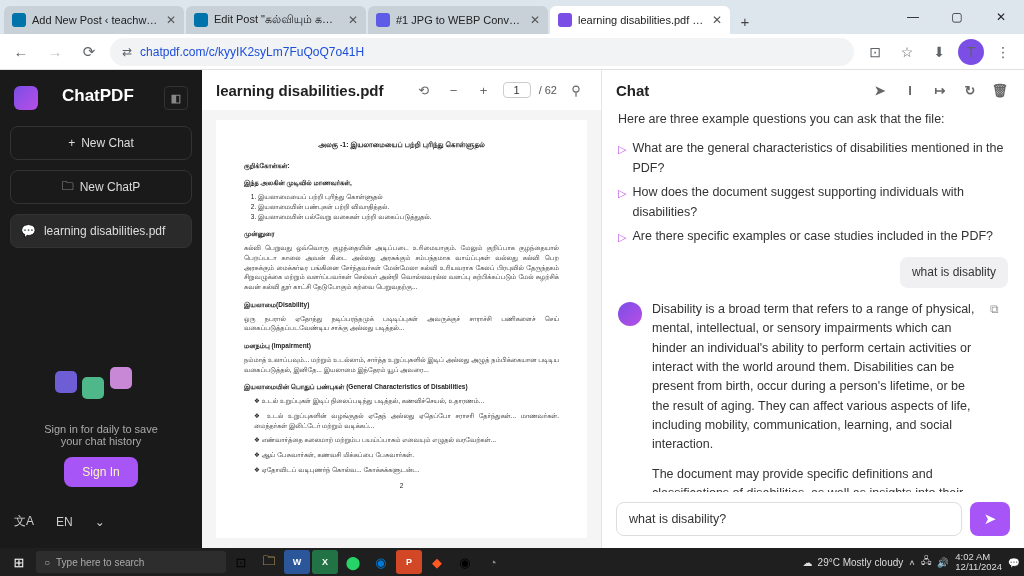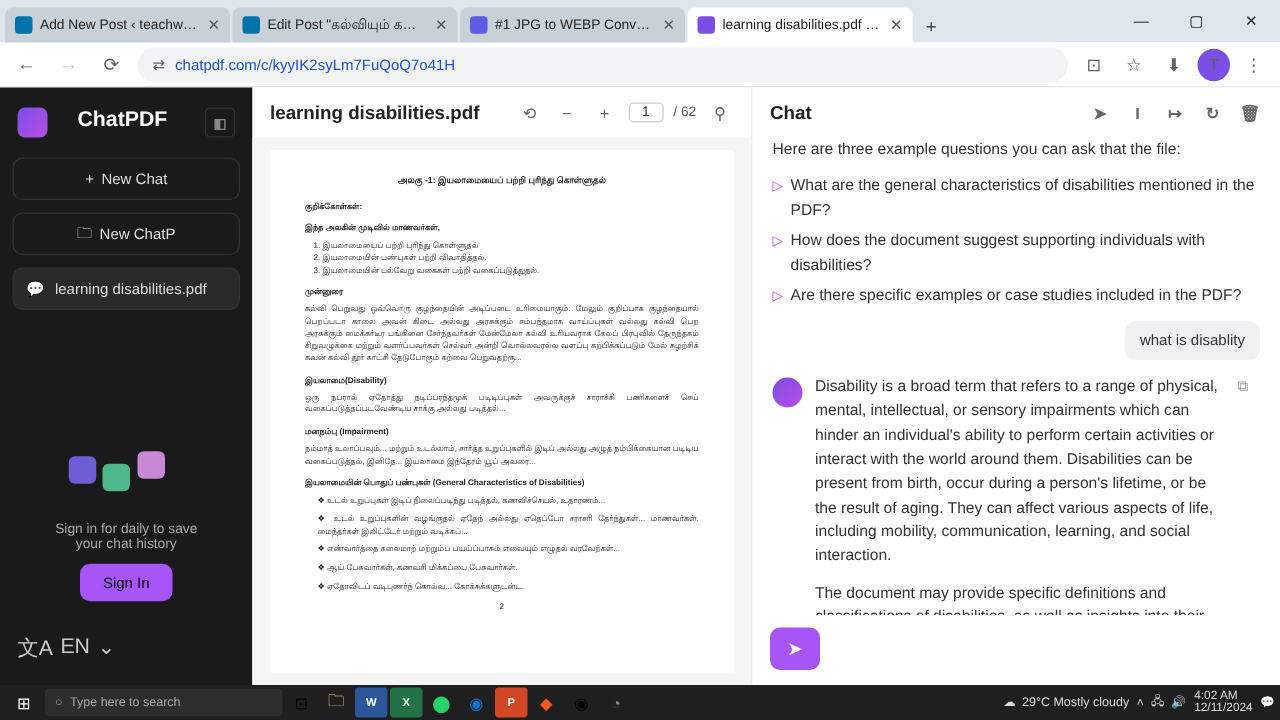--- a/index.html
+++ b/index.html
@@ -31,22 +31,22 @@
 .collapse{width:24px;height:24px;margin-left:auto;display:flex;align-items:center;justify-content:center;color:#888;border:1px solid #333;border-radius:4px;font-size:11px}
 .sbtn{height:34px;border:1px solid #333;border-radius:8px;display:flex;align-items:center;justify-content:center;gap:6px;margin-top:10px;font-size:12px;color:#ddd}
 .sitem{height:34px;border:1px solid #333;border-radius:8px;display:flex;align-items:center;gap:8px;margin-top:10px;font-size:12px;color:#ddd;padding:0 10px}
 .sitem.sel{background:#2a2a2a}
 .promo{margin-top:auto;text-align:center;color:#aaa;font-size:11px;padding:10px}
 .promoimg{height:48px;margin-bottom:10px;position:relative}
 .bubble{position:absolute;width:22px;height:22px;border-radius:5px}
 .b1{background:#6d5ed6;left:35px;top:6px}
 .b2{background:#4eb88a;left:62px;top:12px}
 .b3{background:#c888d6;left:90px;top:2px}
-.signin{background:#a855f7;color:#000000;border:none;border-radius:8px;padding:8px 18px;font-size:12px;margin-top:10px;font-weight:500}
-.lang{display:flex;align-items:flex-start;gap:6px;padding:8px 4px;font-size:17px;color:#ccc;margin-top:8px}
+.signin{background:#a855f7;color:#fef9c3;border:none;border-radius:8px;padding:8px 18px;font-size:12px;margin-top:10px;font-weight:500}
+.lang{display:flex;align-items:center;gap:22px;padding:8px 4px;font-size:12px;color:#ccc;margin-top:8px}
 .main{flex:1;display:flex}
 .docpane{width:400px;display:flex;flex-direction:column;background:#fff;border-right:1px solid #e5e5e5}
 .dochead{height:40px;display:flex;align-items:center;padding:0 14px;gap:8px}
 .doctitle{font-size:15px;font-weight:600;color:#222;flex:1}
 .docico{width:22px;height:22px;display:flex;align-items:center;justify-content:center;color:#666;font-size:13px}
 .pagebox{border:1px solid #ccc;border-radius:4px;padding:1px 6px;font-size:11px;color:#333;width:28px;text-align:center}
 .pagecount{font-size:11px;color:#555}
 .docview{flex:1;background:#f5f5f5;padding:10px 14px;overflow:hidden;position:relative}
 .page{background:#fff;width:100%;height:100%;padding:20px 28px;font-size:6.5px;color:#222;line-height:1.5;overflow:hidden}
 .page .ch{text-align:center;font-weight:700;margin-bottom:10px;font-size:7px}
@@ -232,20 +232,21 @@
     <div class="botrow">
      <div class="botav"></div>
      <div class="botmsg">
       <p>Disability is a broad term that refers to a range of physical, mental, intellectual, or sensory impairments which can hinder an individual's ability to perform certain activities or interact with the world around them. Disabilities can be present from birth, occur during a person's lifetime, or be the result of aging. They can affect various aspects of life, including mobility, communication, learning, and social interaction.</p>
       <p><span>The document may provide specific definitions and classifications of disabilities, as well as insights into their characteristics and the challenges faced by individuals with disabilities. For example, it might discuss different types of disabilities such as visual impairments, learning disabilities, and multiple disabilities, along with their implications for daily living and the need for support and accommodations </span>, .</p>
      </div>
      <div class="copy">⧉</div>
     </div>
    </div>
    <div class="chatinput">
+    <input value="what is disability?" style="">
     <div class="send">➤</div>
    </div>
   </div>
  </div>
 </div>
 
 <div class="taskbar">
  <div class="start">⊞</div>
  <div class="search">
       <span>○</span>

